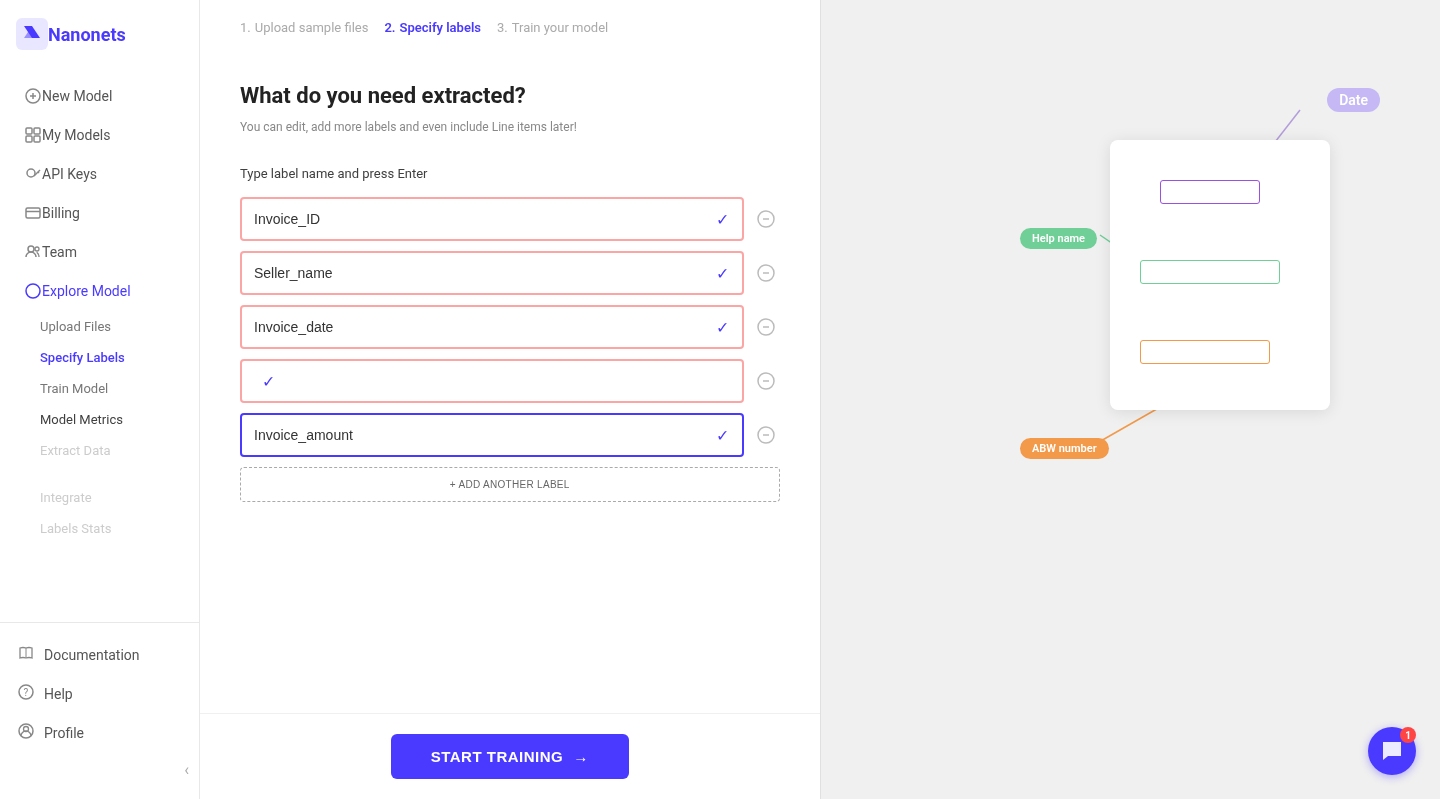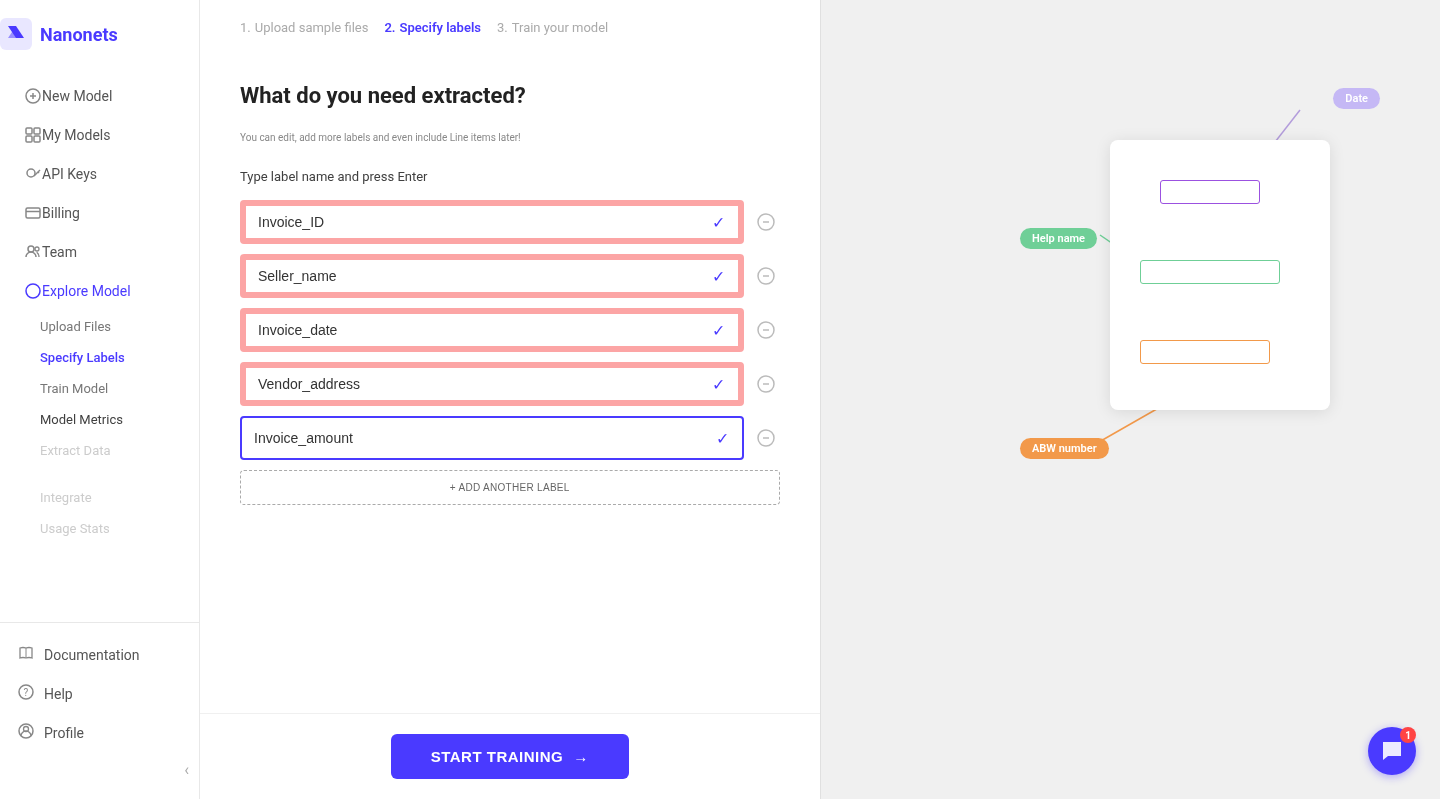--- a/index.html
+++ b/index.html
@@ -11,22 +11,22 @@
       min-width: 200px;
       background: #fff;
       border-right: 1px solid #e8e8e8;
       display: flex;
       flex-direction: column;
       height: 100%;
     }
     #sidebar-header {
       display: flex;
       align-items: center;
-      padding: 18px 0;
-      gap: 8px;
+      padding: 18px 16px;
+      gap: 0;
     }
     .logo-icon {
       width: 32px; height: 32px;
     }
     .logo-text {
       font-size: 18px; font-weight: 700; color: #4A3AFF;
     }
     .sidebar-nav {
       flex: 1;
       padding: 8px 0;
@@ -105,44 +105,44 @@
     
     .form-area {
       flex: 1;
       padding: 32px 40px;
       overflow-y: auto;
     }
     .form-title {
       font-size: 22px;
       font-weight: 700;
       color: #222;
-      margin-bottom: 22px;
+      margin-bottom: 10px;
     }
     .form-subtitle {
-      font-size: 10px;
+      font-size: 12px;
       color: #888;
-      margin-bottom: 24px;
+      margin-bottom: 30px;
       line-height: 1.5;
     }
     .form-instruction {
       font-size: 13px;
       color: #404040;
       margin-bottom: 16px;
     }
 
     
     .label-row {
       display: flex;
       align-items: center;
       margin-bottom: 10px;
       gap: 8px;
     }
     .label-input-wrap {
       flex: 1;
-      border: 6px solid #fca5a5;
+      border: 2px solid #fca5a5;
       border-radius: 4px;
       display: flex;
       align-items: center;
       padding: 0 12px;
       height: 44px;
       background: #fff;
     }
     .label-input-wrap.focused {
       border: 2px solid #4A3AFF;
     }
@@ -333,21 +333,21 @@
       <div class="sidebar-subnav-item" style="color:#404040;cursor:default;">
         <span>Model Metrics</span>
       </div>
       <div class="sidebar-subnav-item" style="color:#ccc;cursor:default;">
         <span>Extract Data</span>
       </div>
       <div class="sidebar-subnav-item" style="color:#ccc;cursor:default;margin-top:16px;">
         <span>Integrate</span>
       </div>
       <div class="sidebar-subnav-item" style="color:#ccc;cursor:default;">
-        <span>Usage Stats</span>
+        <span>Labels Stats</span>
       </div>
     </div>
   </div>
 
   <div class="sidebar-bottom">
     <div class="sidebar-bottom-item">
       <span>
         <svg width="16" height="16" viewBox="0 0 16 16" fill="none">
             <path d="M2 3C2 3 5 2 8 3C11 2 14 3 14 3V13C14 13 11 12 8 13C5 12 2 13 2 13V3Z" stroke="#888" stroke-width="1.3"></path>
             <line x1="8" y1="3" x2="8" y2="13" stroke="#888" stroke-width="1"></line>
@@ -438,21 +438,20 @@
       <div class="label-remove">
         <svg width="18" height="18" viewBox="0 0 18 18" fill="none">
             <circle cx="9" cy="9" r="8" stroke="#bbb" stroke-width="1.5"></circle>
             <line x1="6" y1="9" x2="12" y2="9" stroke="#bbb" stroke-width="1.5"></line>
           </svg>
       </div>
     </div>
 
     <div class="label-row">
       <div class="label-input-wrap">
-        <input class="label-input" type="text" value="Vendor_address" readonly="" style="">
         <span class="label-check">✓</span>
       </div>
       <div class="label-remove">
         <svg width="18" height="18" viewBox="0 0 18 18" fill="none">
             <circle cx="9" cy="9" r="8" stroke="#bbb" stroke-width="1.5"></circle>
             <line x1="6" y1="9" x2="12" y2="9" stroke="#bbb" stroke-width="1.5"></line>
           </svg>
       </div>
     </div>
 
@@ -499,21 +498,21 @@
 
     <div style="position:absolute;top:60px;left:90px;width:220px;height:270px;background:#fff;border-radius:8px;box-shadow:0 2px 16px rgba(0,0,0,0.1);">
 
       <div style="position:absolute;top:40px;left:50px;width:100px;height:24px;border:1.5px solid #9B51E0;border-radius:3px;"></div>
 
       <div style="position:absolute;top:120px;left:30px;width:140px;height:24px;border:1.5px solid #6FCF97;border-radius:3px;"></div>
 
       <div style="position:absolute;top:200px;left:30px;width:130px;height:24px;border:1.5px solid #F2994A;border-radius:3px;"></div>
     </div>
 
-    <div style="position:absolute;top:8px;right:0px;background:#C5B8F5;border-radius:20px;padding:4px 12px;font-size:11px;font-weight:600;color:#fff;">
+    <div style="position:absolute;top:8px;right:0px;background:#C5B8F5;border-radius:20px;padding:4px 12px;font-size:14px;font-weight:600;color:#fff;">
       <span>Date</span>
     </div>
 
     <div style="position:absolute;top:148px;left:0px;background:#6FCF97;border-radius:20px;padding:4px 12px;font-size:11px;font-weight:600;color:#fff;">
       <span>Help name</span>
     </div>
 
     <div style="position:absolute;top:358px;left:0px;background:#F2994A;border-radius:20px;padding:4px 12px;font-size:11px;font-weight:600;color:#fff;">
       <span>ABW number</span>
     </div>

